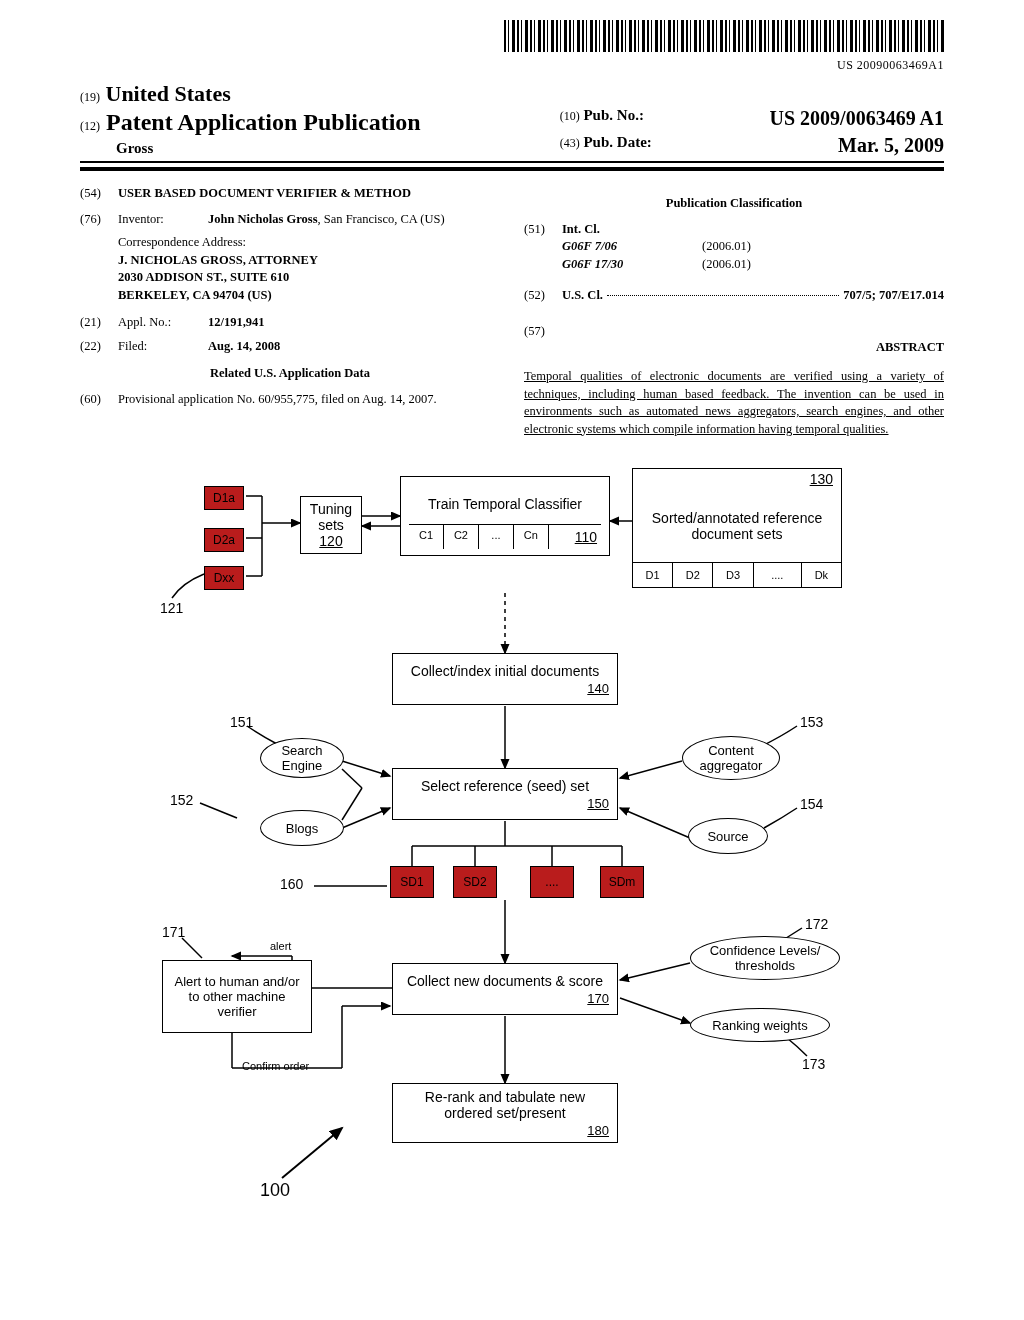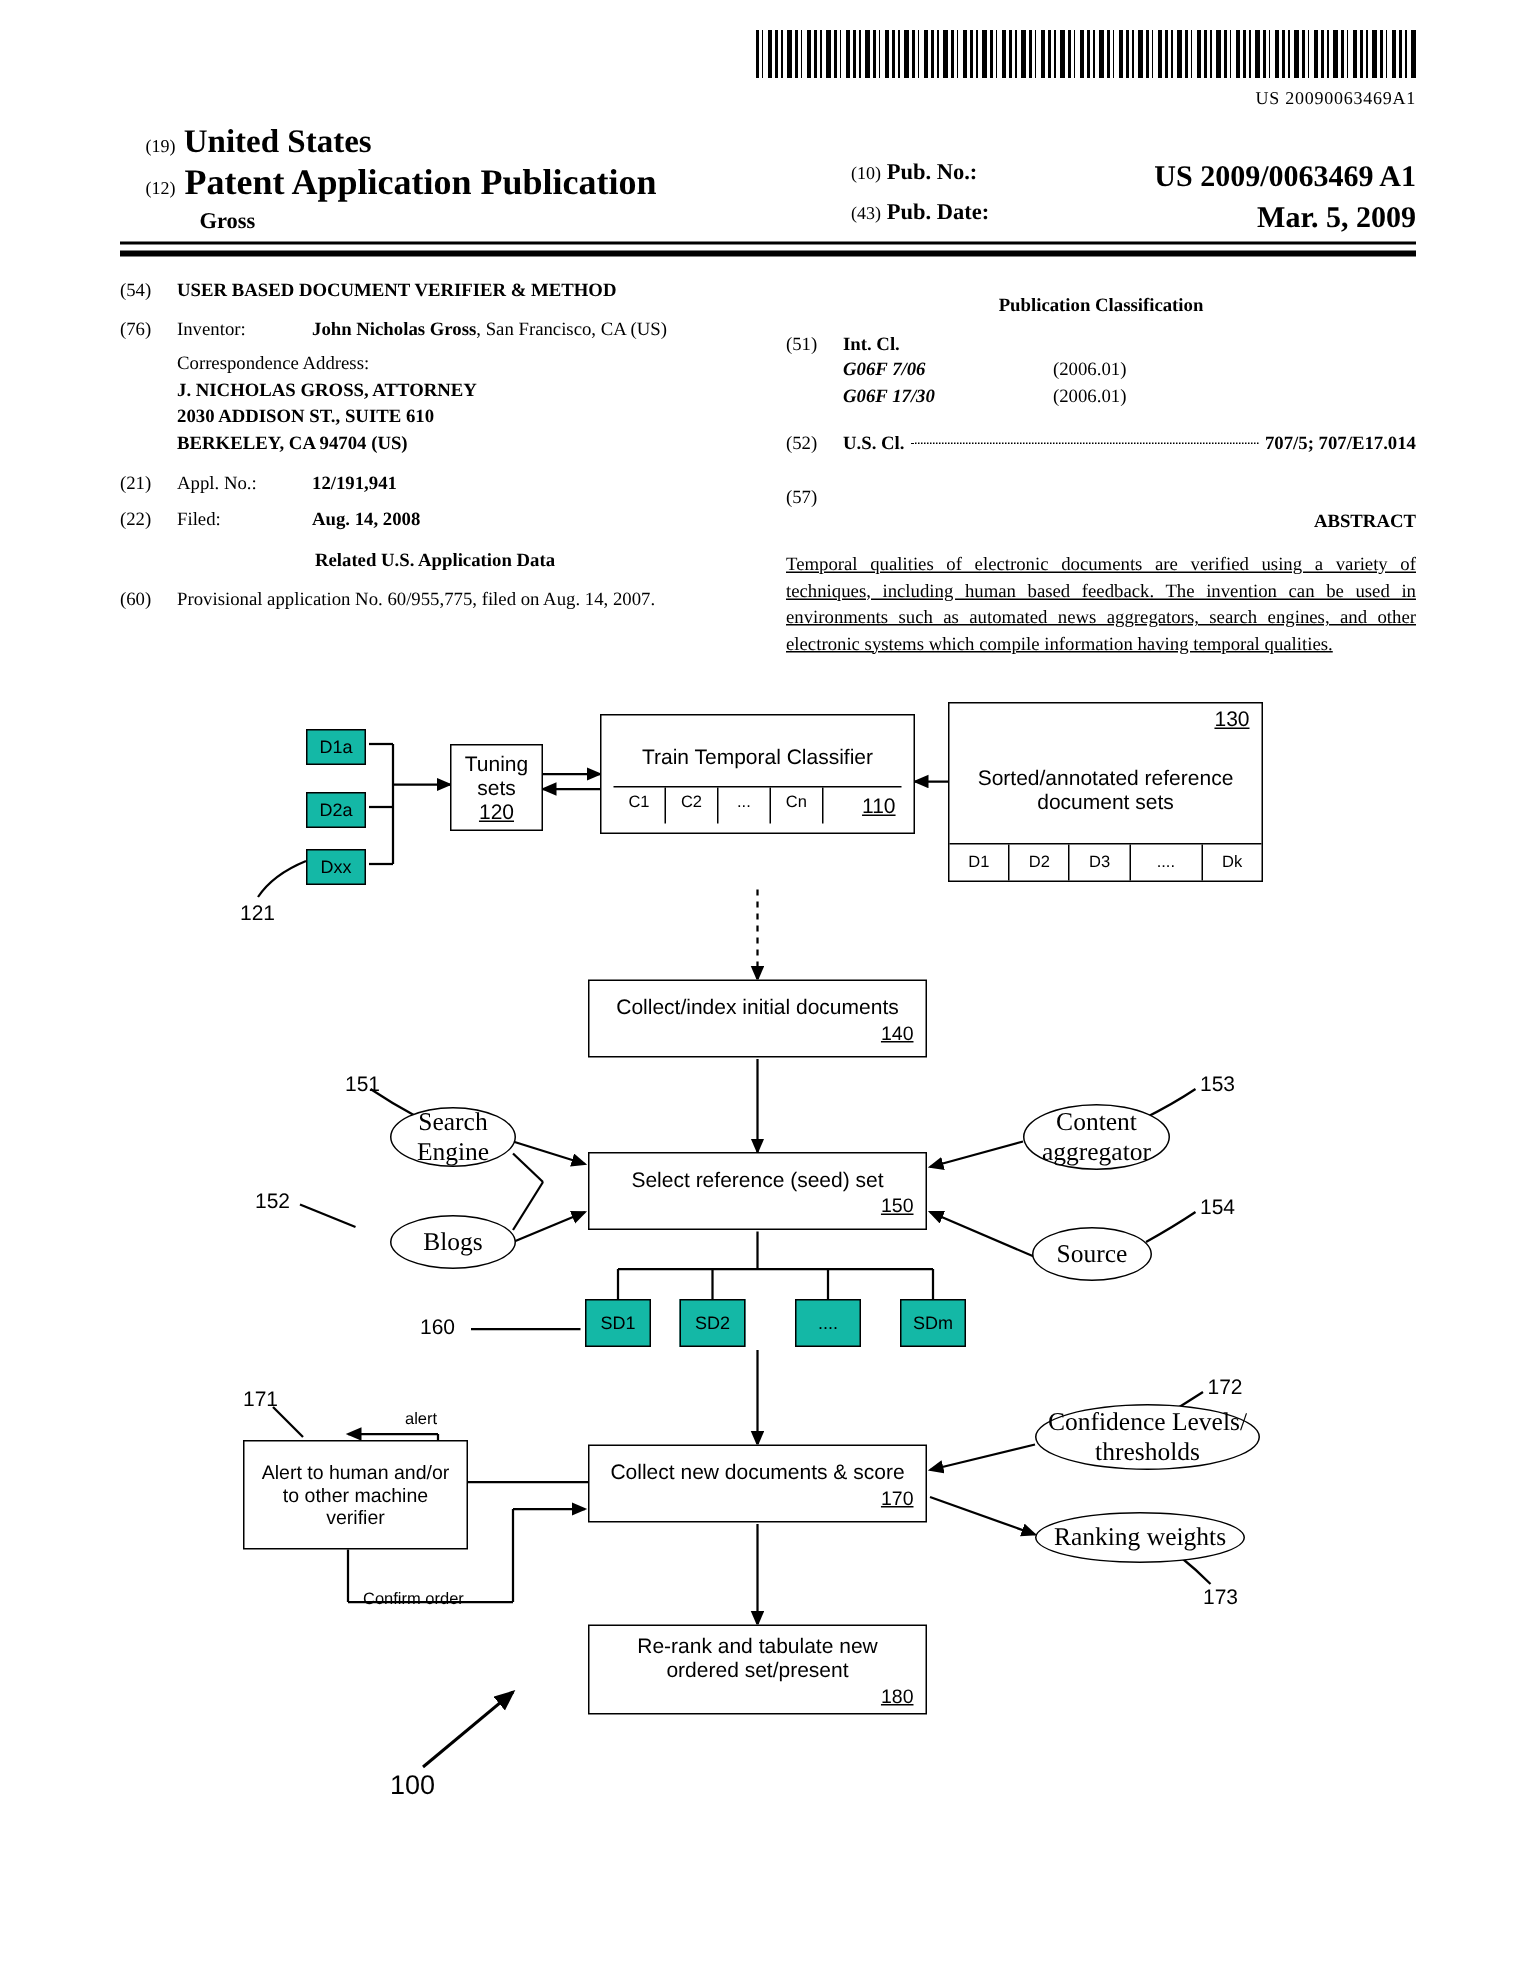--- a/index.html
+++ b/index.html
@@ -28,21 +28,21 @@
       letter-spacing: 0.5px;
     }
     .header-row {
       display: flex;
       justify-content: space-between;
       align-items: flex-end;
       border-bottom: 2px solid #000;
       padding-bottom: 4px;
       margin-bottom: 4px;
     }
-    .header-left { flex: 1.1; margin-left: 17px; }
+    .header-left { flex: 1.1; }
     .header-right { flex: 0.9; padding-left: 10px; }
     .country-line { font-size: 22px; font-weight: bold; }
     .country-line .small { font-size: 12px; font-weight: normal; vertical-align: baseline; }
     .pub-line { font-size: 24px; font-weight: bold; margin-top: 2px; }
     .pub-line .small { font-size: 12px; font-weight: normal; }
     .author-line { font-size: 15px; font-weight: bold; margin-top: 4px; padding-left:36px; }
     .pubno-line { font-size: 15px; margin-top:8px; }
     .pubno-line .label { font-weight: bold; }
     .pubno-line .small { font-size: 12px; font-weight: normal; }
     .pubno-line .value { font-weight: bold; font-size:20px; float:right; }
@@ -92,37 +92,36 @@
       padding: 6px 8px;
       display: flex;
       flex-direction: column;
       justify-content: center;
       align-items: center;
     }
     .box .ref { text-decoration: underline; align-self: flex-end; margin-top:2px; font-size:13px;}
     .smbox {
       position: absolute;
       border: 1.5px solid #000;
-      background: #14b8a6;
+      background: #b91c1c;
       text-align: center;
       font-size: 12px;
       padding: 4px 2px;
     }
     .oval {
       position: absolute;
       border: 1.5px solid #000;
       border-radius: 50%;
       background: #fff;
       text-align: center;
       display: flex;
       justify-content: center;
       align-items: center;
-      font-size: 17px;
+      font-size: 13px;
       padding: 2px;
-      font-family: Liberation Serif, serif;
     }
     .lbl-abs {
       position: absolute;
       font-size: 14px;
     }
     svg.overlay {
       position: absolute;
       left: 0; top: 0;
       width: 100%; height: 100%;
       pointer-events: none;

